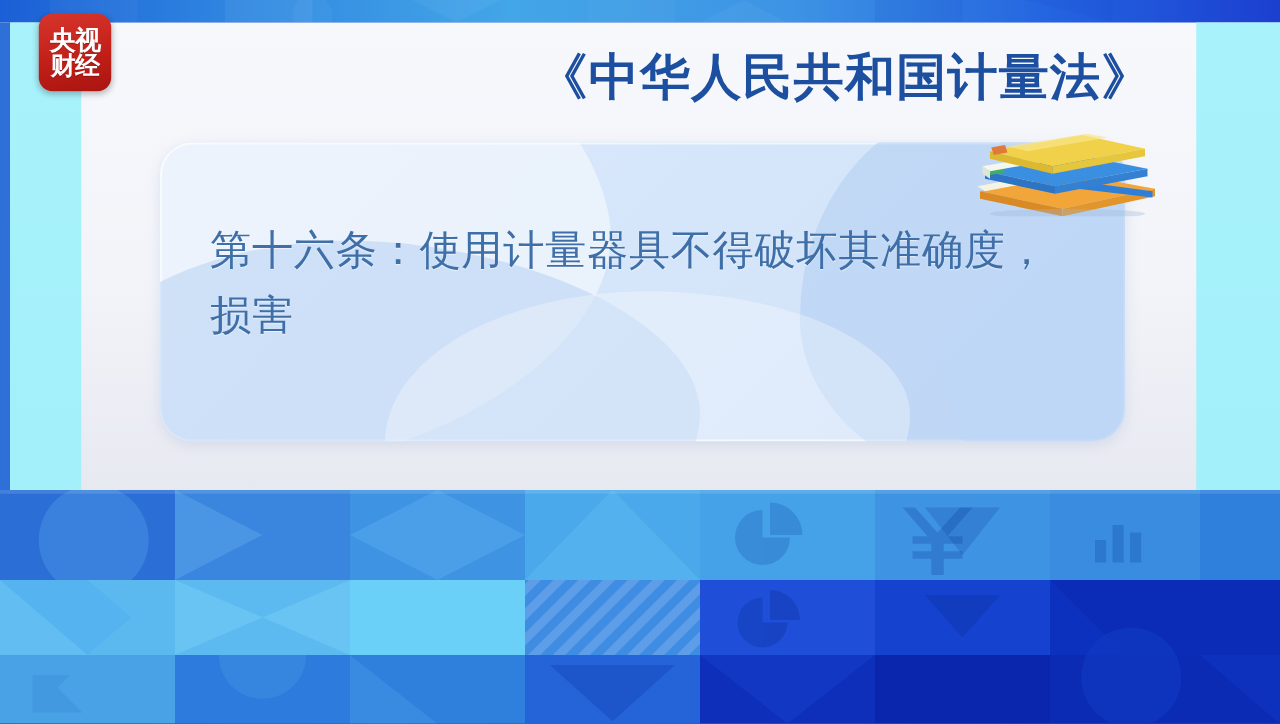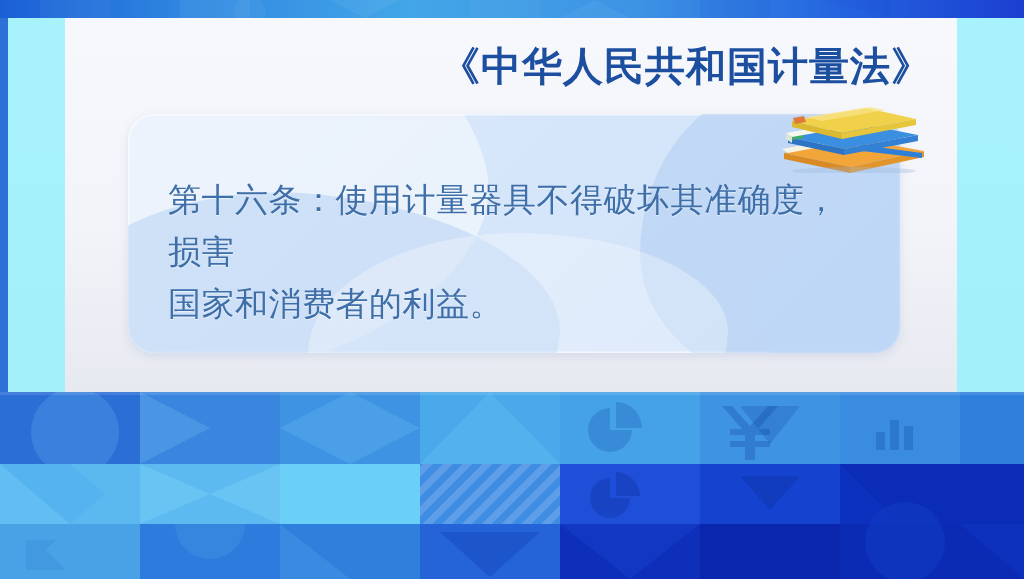--- a/index.html
+++ b/index.html
@@ -47,23 +47,23 @@
   .cctv-logo .lg-row {
     color:#fff; font-weight:900; letter-spacing:-0.5px;
     font-size:21px; line-height:22px;
     text-shadow:0 1px 0 rgba(0,0,0,.25);
     white-space:nowrap;
   }
   .cctv-logo .lg-row2 { font-size:20px; line-height:21px; margin-top:-1px; }
 
   
   .doc-title {
-    position:absolute; left:440px; top:41px; width:520px; height:50px;
+    position:absolute; left:416px; top:41px; width:520px; height:50px;
     color:#1d4fa0; font-weight:900; font-size:40px; line-height:50px;
-    letter-spacing:1px; text-align:left; white-space:nowrap;
+    letter-spacing:1px; text-align:center; white-space:nowrap;font-family:Liberation Mono, monospace;
   }
 
   
   .law-card {
     position:absolute; left:128px; top:114px; width:772px; height:239px;
     border-radius:26px;
     background:linear-gradient(135deg,#dce9fa 0%,#d6e6fa 45%,#cfe1f8 100%);
     box-shadow:0 3px 10px rgba(110,140,190,.18), inset 0 0 0 1.5px rgba(255,255,255,.65);
     overflow:hidden;
   }
@@ -130,32 +130,35 @@
       <rect x="700" y="0" width="70" height="18" fill="#0a2fb0" opacity=".18"></rect>
       <polygon points="820,0 890,0 890,18" fill="#0a2fb0" opacity=".15"></polygon>
     </svg>
   </div>
 
   <div class="main-panel"></div>
   <div class="edge-dark-l"></div>
   <div class="side-cyan-l"></div>
   <div class="side-cyan-r"></div>
 
+  <div class="cctv-logo">
+    <div class="lg-row">央视</div>
+    <div class="lg-row lg-row2">财经</div>
+  </div>
 
   <div class="doc-title">《中华人民共和国计量法》</div>
 
   <div class="law-card">
     <div class="wave-a"></div>
     <div class="wave-c"></div>
     <div class="wave-d"></div>
     <div class="wave-b"></div>
     <div class="wave-e"></div>
     <div class="law-text">
       <span>第十六条：使用计量器具不得破坏其准确度，损害</span>
-      <span class="line2">国家和消费者的利益。</span>
     </div>
   </div>
 
   <div class="books">
     <svg width="162" height="72" viewBox="0 0 162 72">
 
       <polygon points="18,52 92,38 158,50 84,66" fill="#f2a63a"></polygon>
       <polygon points="18,52 84,66 84,72 18,58" fill="#d98a24"></polygon>
       <polygon points="84,66 158,50 158,56 84,72" fill="#e2952b"></polygon>
       <polygon points="96,44 156,52 156,57 96,50" fill="#2f7fd8"></polygon>

